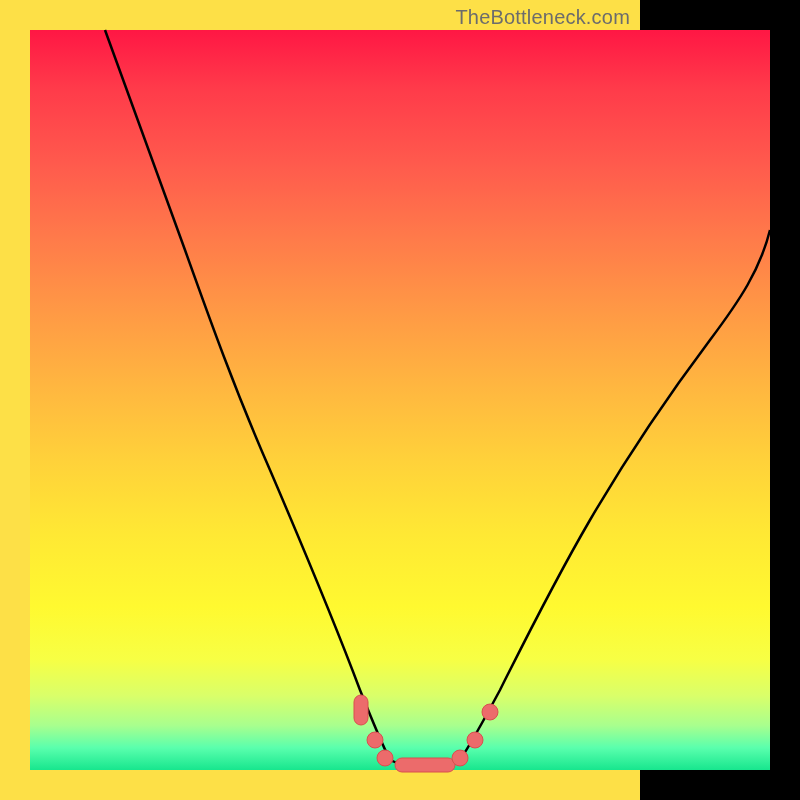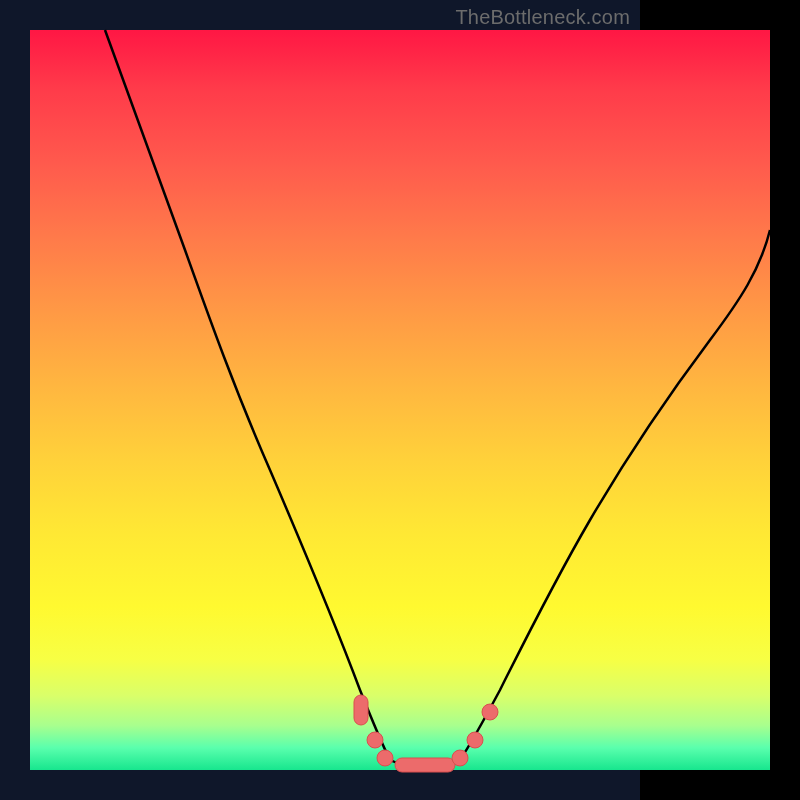--- a/index.html
+++ b/index.html
@@ -10,21 +10,21 @@
     background: #000000;
     overflow: hidden;
     font-family: Arial, Helvetica, sans-serif;
   }
   .frame {
     position: absolute;
     left: 0;
     top: 0;
     width: 640px;
     height: 800px;
-    background: #0f172a;
+    background: #fde047;
   }
   .plot-area {
     position: absolute;
     left: 30px;
     top: 30px;
     width: 740px;
     height: 740px;
     background: linear-gradient(
       to bottom,
       #ff1744 0%,

